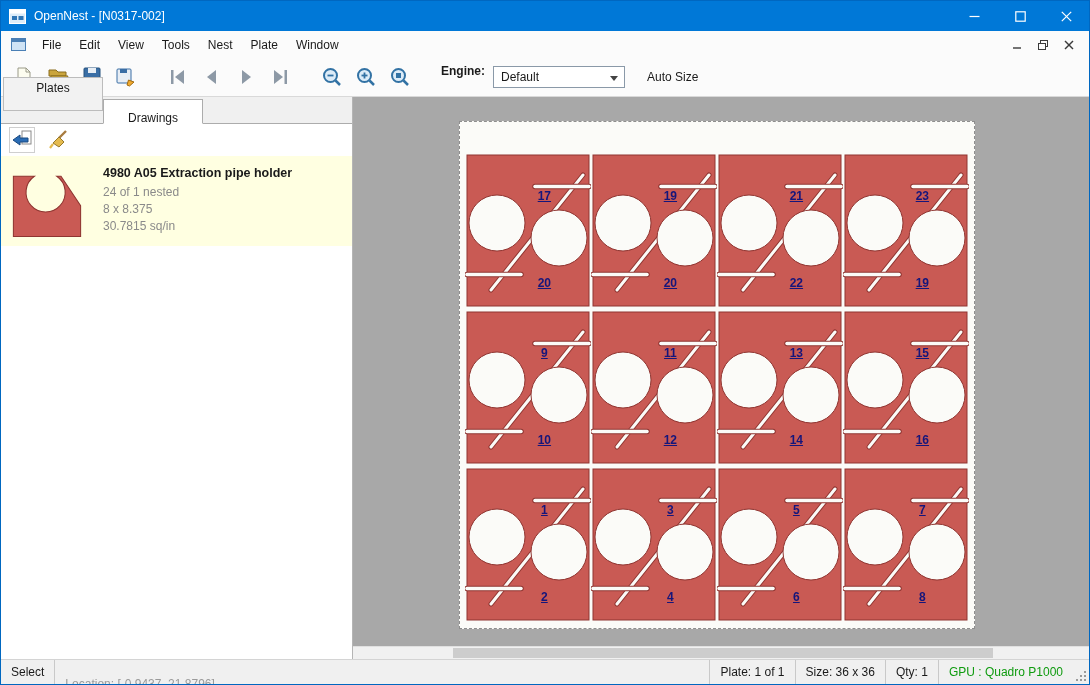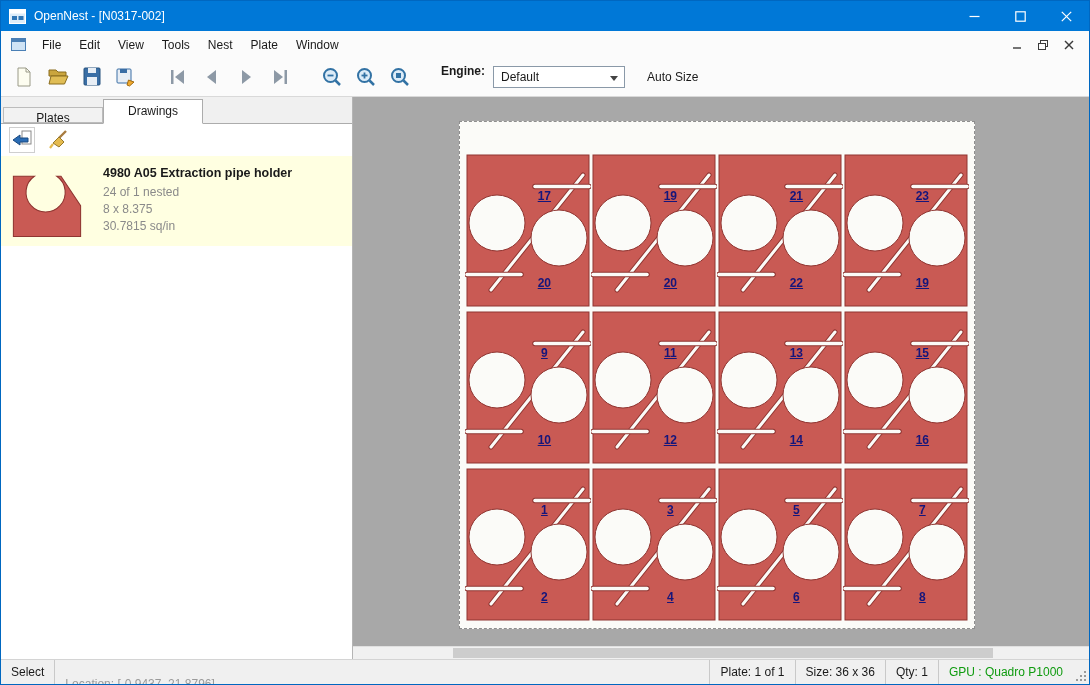--- a/index.html
+++ b/index.html
@@ -33,22 +33,22 @@
                   border-left:4px solid transparent; border-right:4px solid transparent; border-top:5px solid #444; }
   .autonest { margin-left:22px; }
 
   
   .main { flex:1 1 auto; display:flex; min-height:0; }
 
   
   .sidebar { width:352px; flex:0 0 352px; background:#fff; border-right:1px solid #b5b5b5; display:flex; flex-direction:column; }
   .tabstrip { height:26px; background:#f0f0f0; display:flex; align-items:flex-end; padding-left:2px; }
   .tab { min-width:100px; text-align:center; padding:3px 14px; border:1px solid #bcbcbc; background:#f2f2f2;
-         height:16px; margin-bottom:0; cursor:default; }
-  .tab.active { background:#fff; height:25px; border-color:#acacac; border-bottom:1px solid #fff; margin-bottom:-1px; z-index:2; position:relative; padding-top:4px; }
+         height:34px; margin-bottom:12px; cursor:default; }
+  .tab.active { background:#fff; height:25px; border-color:#acacac; border-bottom:1px solid #fff; margin-bottom:-1px; z-index:2; position:relative; padding-top:11px; }
   .panel-body { flex:1; background:#fff; border-top:1px solid #acacac; display:flex; flex-direction:column; }
   .panel-tools { height:32px; display:flex; align-items:center; gap:10px; padding:2px 8px; }
   .ptool-btn { width:26px; height:26px; display:flex; align-items:center; justify-content:center; border:1px solid transparent; }
   .ptool-btn:first-child { border-color:#cfcfcf; }
   .drawing-item { background:var(--item-bg); display:flex; gap:12px; padding:8px 10px; min-height:88px; cursor:default; }
   .thumb { width:72px; height:74px; display:flex; align-items:center; justify-content:center; }
   .item-text { padding-top:2px;margin-left:8px; }
   .item-title { font-weight:bold; font-size:12.5px; margin-bottom:4px; }
   .item-meta { color:#8a8a8a; line-height:17px; }
 

